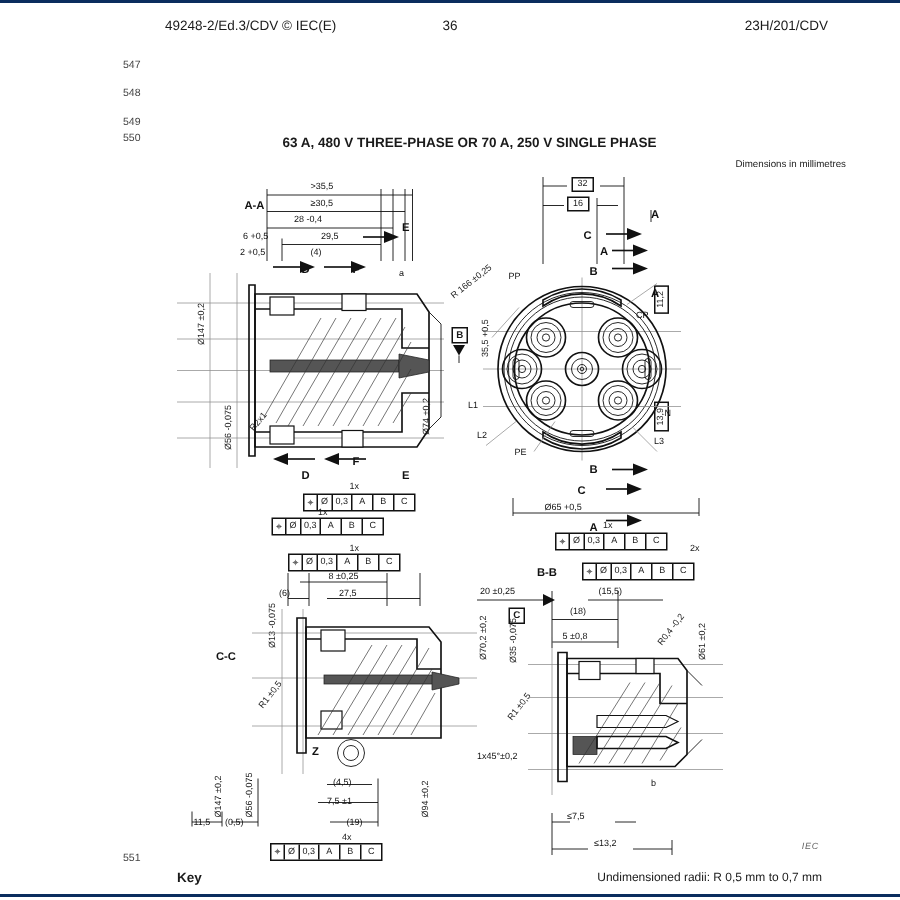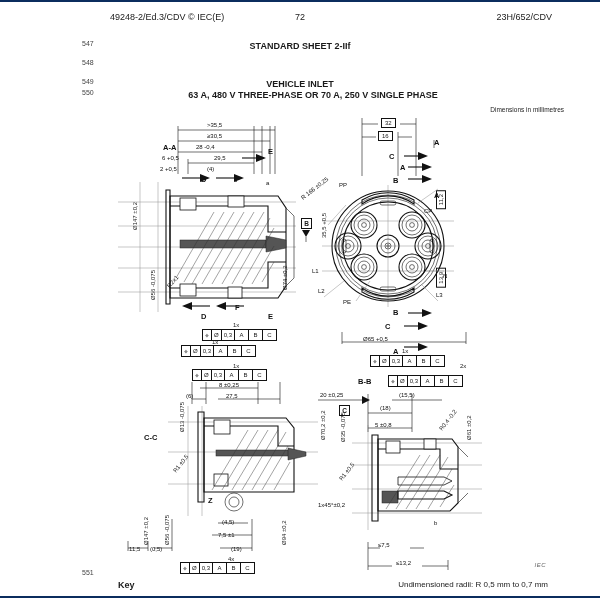--- a/index.html
+++ b/index.html
@@ -64,35 +64,33 @@
   svg .arrowhd{fill:#111;}
 </style>
 </head>
 <body>
 
 <div class="page">
 
   <div class="hdr-rule"></div>
   <div class="hdr-row">
     <span class="hdr-left">49248-2/Ed.3/CDV © IEC(E)</span>
-    <span class="hdr-mid">72</span>
-    <span class="hdr-right">23H/652/CDV</span>
+    <span class="hdr-mid">36</span>
+    <span class="hdr-right">23H/201/CDV</span>
   </div>
 
   <span class="lineno" style="top:40px">547</span>
   <span class="lineno" style="top:59px">548</span>
   <span class="lineno" style="top:78px">549</span>
   <span class="lineno" style="top:89px">550</span>
 
-  <div class="ctr t-ss">STANDARD SHEET 2-IIf</div>
-  <div class="ctr t-vi">VEHICLE INLET</div>
   <div class="ctr t-rate">63 A, 480 V THREE-PHASE OR 70 A, 250 V SINGLE PHASE</div>
   <div class="dims-note">Dimensions in millimetres</div>
 
-  <div class="lbl b" style="left:163px;top:144px">A-A</div>
+  <div class="lbl b" style="left:163px;top:133px">A-A</div>
 
   <div class="lbl" style="left:207px;top:122px">&gt;35,5</div>
   <div class="lbl" style="left:207px;top:133px">≥30,5</div>
   <div class="lbl" style="left:196px;top:144px">28 -0,4</div>
   <div class="lbl" style="left:214px;top:155px">29,5</div>
   <div class="lbl" style="left:162px;top:155px">6 +0,5</div>
   <div class="lbl" style="left:160px;top:166px">2 +0,5</div>
   <div class="lbl" style="left:207px;top:166px">(4)</div>
 
   <svg class="dw" style="left:150px;top:118px" width="160" height="60">

